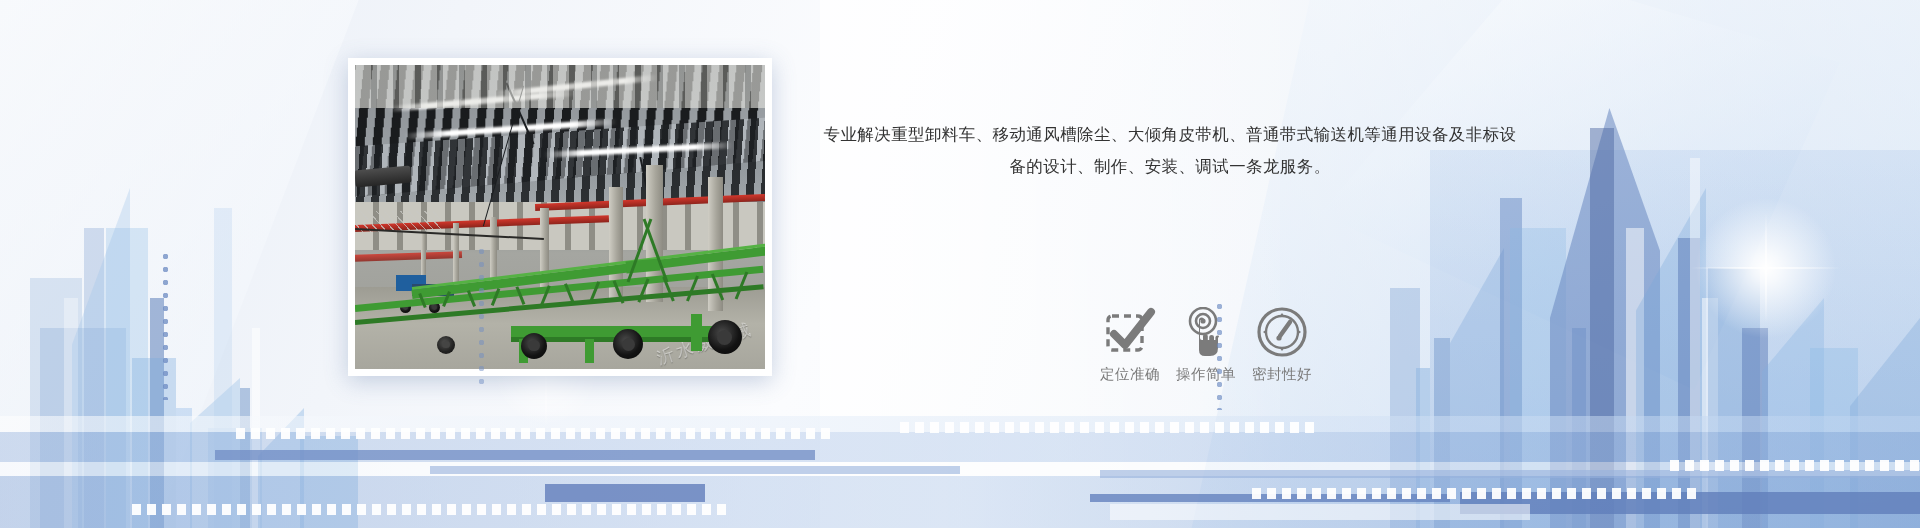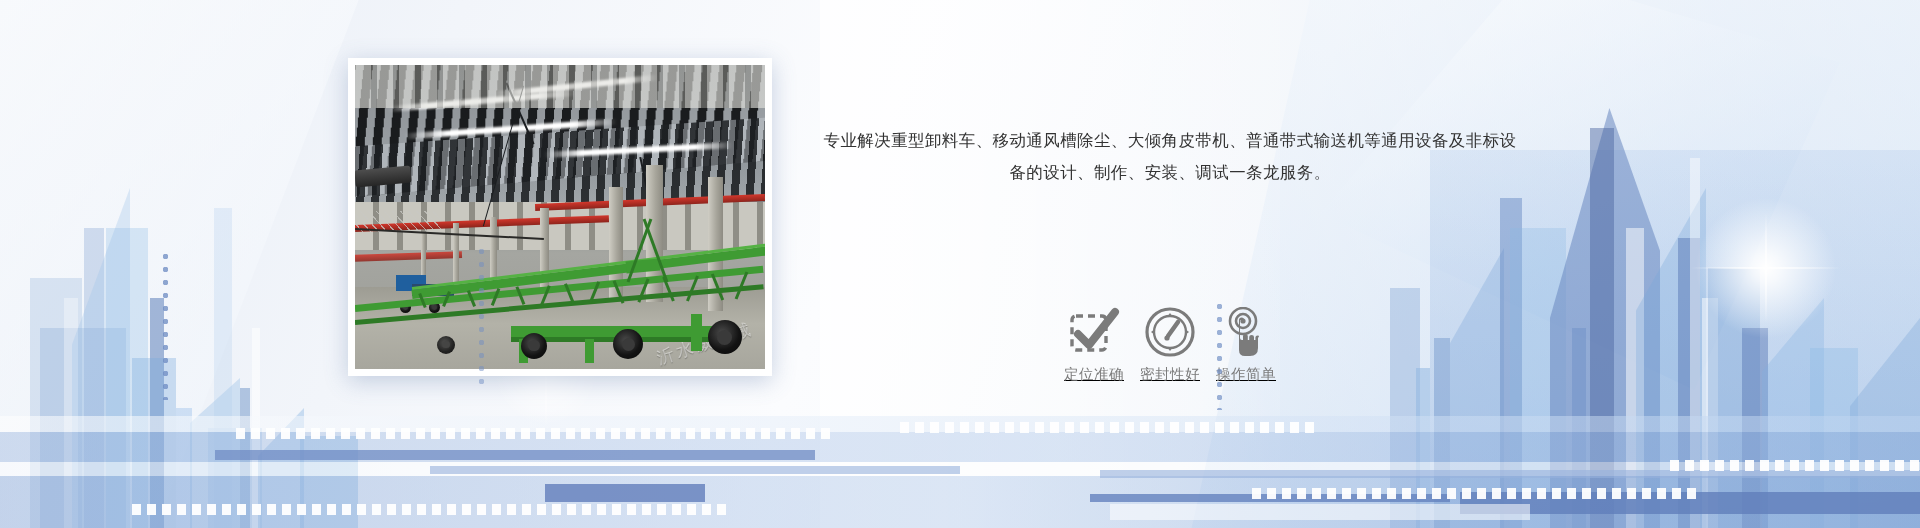--- a/index.html
+++ b/index.html
@@ -97,24 +97,24 @@
     border-radius:50%; background:#3a3a3a; }
   .truck { position:absolute; background:#1f5f9e; }
 
   .wm { position:absolute; color:rgba(255,255,255,.45);
     font-size:17px; letter-spacing:3px; transform:rotate(-18deg);
     text-shadow:0 1px 1px rgba(0,0,0,.25); white-space:nowrap; }
 
   
   .content { position:absolute; left:820px; top:96px; width:700px; text-align:center; }
   .title { font-size:46px; font-weight:bold; letter-spacing:3px; line-height:1.25; }
-  .desc { margin-top:28px; font-size:16.5px; line-height:1.95; letter-spacing:.4px; }
-
-  .features { position:absolute; left:820px; top:305px; width:700px;
-    display:flex; justify-content:center; align-items:flex-start;text-decoration:underline; }
+  .desc { margin-top:22px; font-size:16.5px; line-height:1.95; letter-spacing:.4px; }
+
+  .features { position:absolute; left:856px; top:305px; width:700px;
+    display:flex; justify-content:center; align-items:flex-start; }
   .feat { width:76px; text-align:center; }
   .feat .ic { height:54px; display:flex; align-items:center; justify-content:center; }
   .feat .lb { margin-top:6px; font-size:14.5px; letter-spacing:.5px; }
   svg { display:block; }
 </style>
 </head>
 <body>
 
 <div class="banner">
 
@@ -269,42 +269,42 @@
         <div class="ic">
           <svg width="52" height="50" viewBox="0 0 52 50" aria-hidden="true">
     <rect x="4" y="9" width="34" height="34" rx="4" fill="none" stroke="#7b7b7b" stroke-width="3.4" stroke-dasharray="7 5"></rect>
     <path d="M10 27 L21 38 L47 5" fill="none" stroke="#7b7b7b" stroke-width="8" stroke-linecap="round" stroke-linejoin="round"></path>
   </svg>
         </div>
         <div class="lb" style="color: rgb(123, 123, 123);">定位准确</div>
       </div>
       <div class="feat">
         <div class="ic">
+          <svg width="46" height="50" viewBox="0 0 46 50" aria-hidden="true">
+    <circle cx="20" cy="14" r="13" fill="none" stroke="#7b7b7b" stroke-width="2.6"></circle>
+    <circle cx="20" cy="14" r="7" fill="none" stroke="#7b7b7b" stroke-width="2.6"></circle>
+    <circle cx="20" cy="14" r="2.6" fill="#7b7b7b"></circle>
+    <path d="M17 13 v18 q0 2 2 2 h1 v-4 q0-2 2.4-2 t2.4 2 v4 h1.4 v-3 q0-2 2.4-2 t2.4 2 v3 h1.4 v-2.4 q0-2 2.4-2 T35 31 v10 q0 8-8 8 h-5 q-6 0-6-6 V13 q0-2.6 2.6-2.6 T21 13z" fill="#7b7b7b"></path>
+  </svg>
+        </div>
+        <div class="lb" style="color: rgb(123, 123, 123);">操作简单</div>
+      </div>
+      <div class="feat">
+        <div class="ic">
           <svg width="50" height="50" viewBox="0 0 50 50" aria-hidden="true">
     <circle cx="25" cy="25" r="23" fill="none" stroke="#7b7b7b" stroke-width="3.2"></circle>
     <circle cx="25" cy="25" r="16" fill="none" stroke="#7b7b7b" stroke-width="2.4"></circle>
     <path d="M33 15 L23 29" stroke="#7b7b7b" stroke-width="4.5" stroke-linecap="round"></path>
     <circle cx="22" cy="31" r="2.6" fill="#7b7b7b"></circle>
     <path d="M25 6 l3 4 -6 0 z" fill="#7b7b7b"></path>
     <path d="M25 44 l3 -4 -6 0 z" fill="#7b7b7b"></path>
     <path d="M6 25 l4 -3 0 6 z" fill="#7b7b7b"></path>
     <path d="M44 25 l-4 -3 0 6 z" fill="#7b7b7b"></path>
   </svg>
         </div>
         <div class="lb" style="color: rgb(123, 123, 123);">密封性好</div>
       </div>
-      <div class="feat">
-        <div class="ic">
-          <svg width="46" height="50" viewBox="0 0 46 50" aria-hidden="true">
-    <circle cx="20" cy="14" r="13" fill="none" stroke="#7b7b7b" stroke-width="2.6"></circle>
-    <circle cx="20" cy="14" r="7" fill="none" stroke="#7b7b7b" stroke-width="2.6"></circle>
-    <circle cx="20" cy="14" r="2.6" fill="#7b7b7b"></circle>
-    <path d="M17 13 v18 q0 2 2 2 h1 v-4 q0-2 2.4-2 t2.4 2 v4 h1.4 v-3 q0-2 2.4-2 t2.4 2 v3 h1.4 v-2.4 q0-2 2.4-2 T35 31 v10 q0 8-8 8 h-5 q-6 0-6-6 V13 q0-2.6 2.6-2.6 T21 13z" fill="#7b7b7b"></path>
-  </svg>
-        </div>
-        <div class="lb" style="color: rgb(123, 123, 123);">操作简单</div>
-      </div>
     </div>
 
 <div style="position: absolute; width: 7px; left: 162px; top: 250px; height: 150px; opacity: 0.8; background-image: radial-gradient(circle, rgba(110, 140, 195, 0.95) 2.6px, transparent 3px); background-size: 7px 13px;"></div>
     <div style="position: absolute; width: 7px; left: 1216px; top: 300px; height: 110px; opacity: 0.7; background-image: radial-gradient(circle, rgba(110, 140, 195, 0.95) 2.6px, transparent 3px); background-size: 7px 13px;"></div>
     <div style="position: absolute; width: 7px; left: 478px; top: 245px; height: 140px; opacity: 0.5; background-image: radial-gradient(circle, rgba(110, 140, 195, 0.95) 2.6px, transparent 3px); background-size: 7px 13px;"></div>
   </div>
 
 </body></html>

